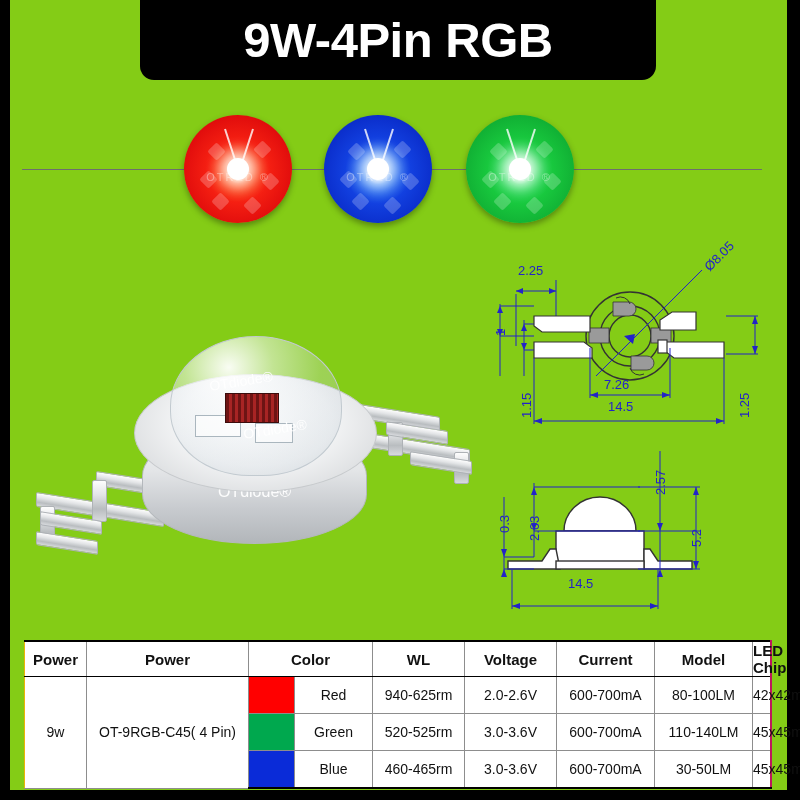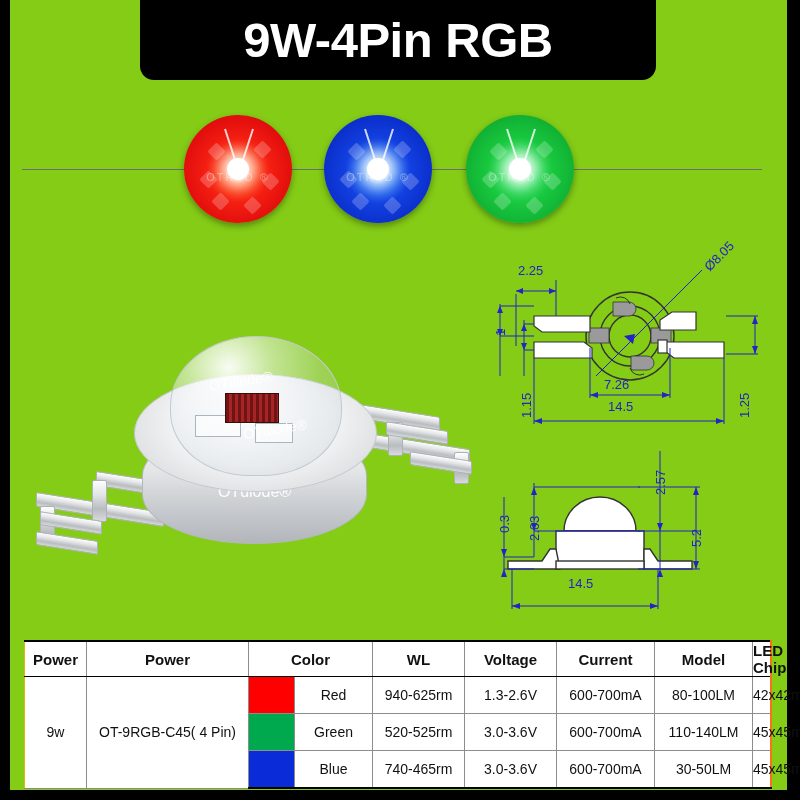--- a/index.html
+++ b/index.html
@@ -235,21 +235,21 @@
     height: 36px;
   }
   table.spec thead th {
     font-weight: bold;
     font-size: 15px;
     height: 34px;
     border-top: 2px solid #000000;
     border-bottom: 1px solid #000000;
   }
   table.spec .outer-l { border-left: 1px solid #eab308; margin-top: 44px; }
-  table.spec .outer-r { border-right: 2px solid #f97316; margin-left: 8px; }
+  table.spec .outer-r { border-right: 2px solid #be185d; margin-left: 8px; }
   table.spec tbody tr:last-child td { border-bottom: 2px solid #000000; }
   td.swatch-cell {
     padding: 0;
     width: 46px;
     border-right: 1px solid #8d8d8d;
   }
   .swatch {
     width: 100%;
     height: 36px;
     display: block;
@@ -506,42 +506,42 @@
         </thead>
         <tbody>
           <tr>
             <td class="outer-l" rowspan="3">9w</td>
             <td class="model-cell" rowspan="3">OT-9RGB-C45( 4 Pin)</td>
             <td class="swatch-cell">
               <span class="swatch" style="background:#ff0000"></span>
             </td>
             <td>Red</td>
             <td>940-625rm</td>
-            <td>1.3-2.6V</td>
+            <td>2.0-2.6V</td>
             <td>600-700mA</td>
             <td>80-100LM</td>
             <td class="outer-r">42x42mil</td>
           </tr>
           <tr>
             <td class="swatch-cell">
               <span class="swatch" style="background:#00a84e"></span>
             </td>
             <td>Green</td>
             <td>520-525rm</td>
             <td>3.0-3.6V</td>
             <td>600-700mA</td>
             <td>110-140LM</td>
             <td class="outer-r">45x45mil</td>
           </tr>
           <tr>
             <td class="swatch-cell">
               <span class="swatch" style="background:#0a2bd8"></span>
             </td>
             <td>Blue</td>
-            <td>740-465rm</td>
+            <td>460-465rm</td>
             <td>3.0-3.6V</td>
             <td>600-700mA</td>
             <td>30-50LM</td>
             <td class="outer-r">45x45mil</td>
           </tr>
         </tbody>
       </table>
     </div>
 
   </div>

